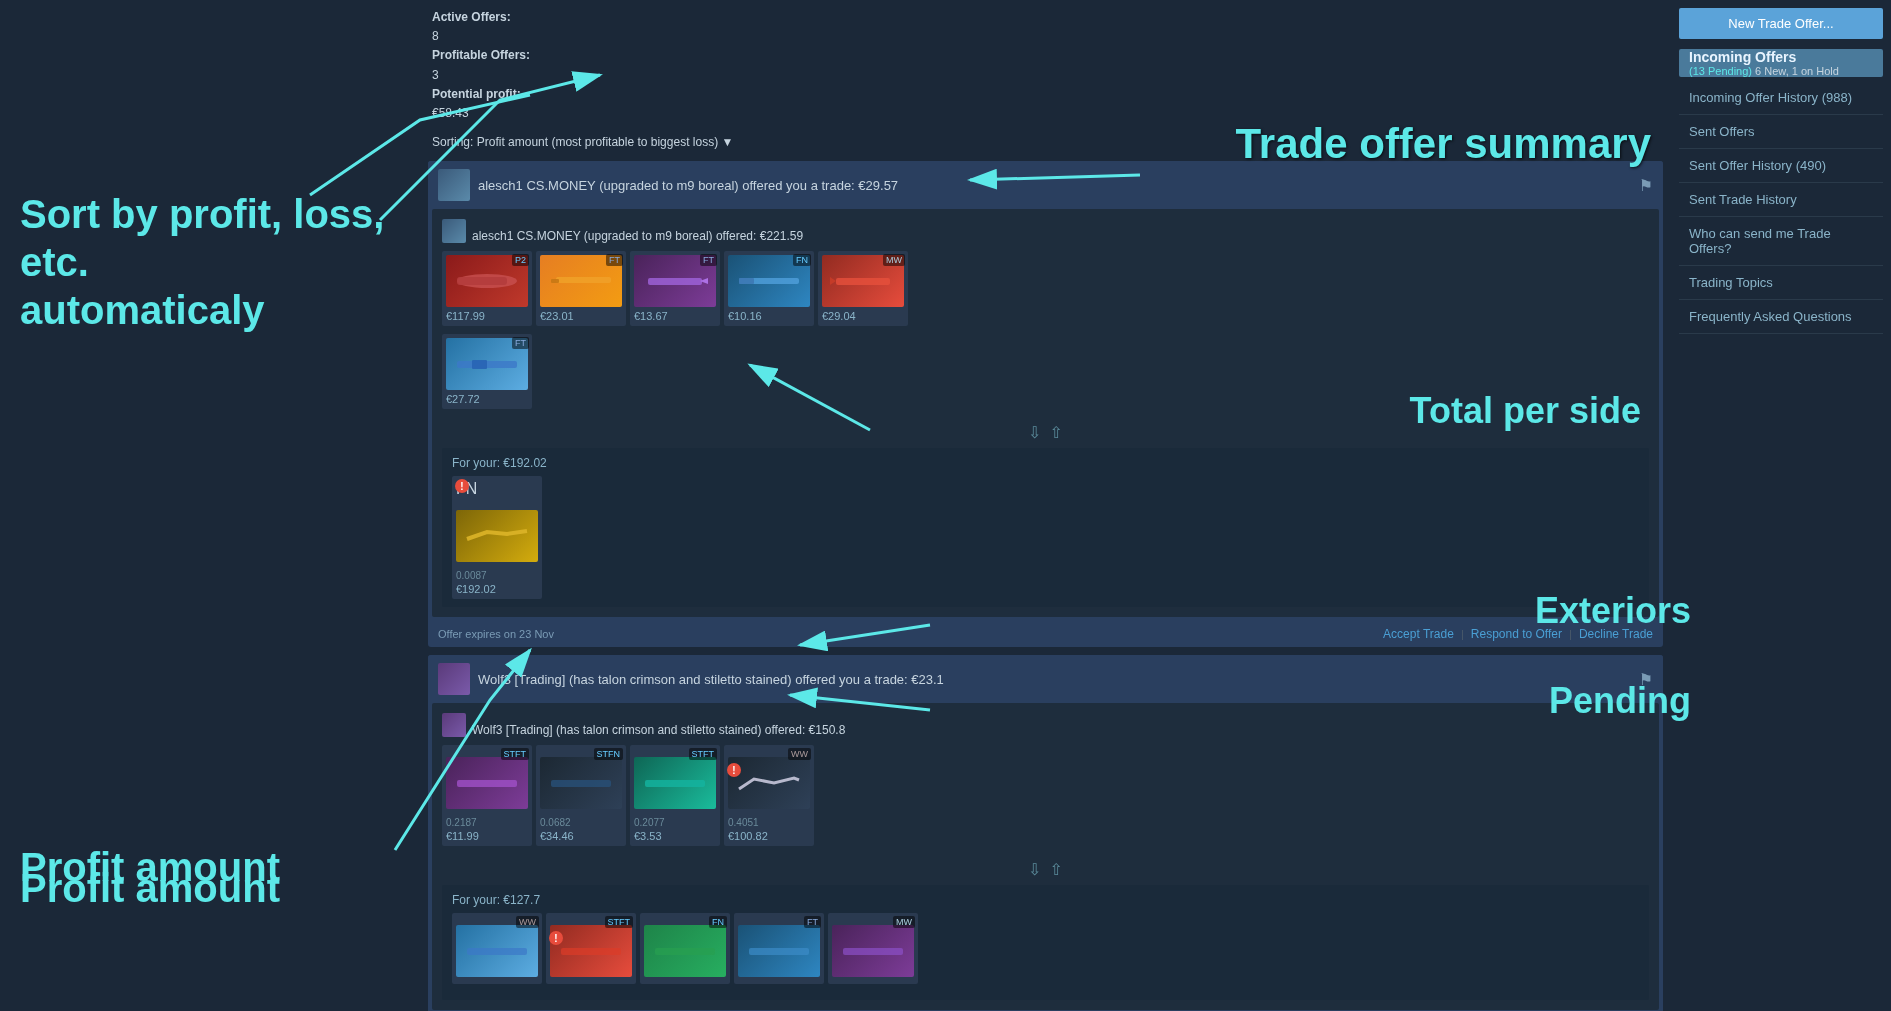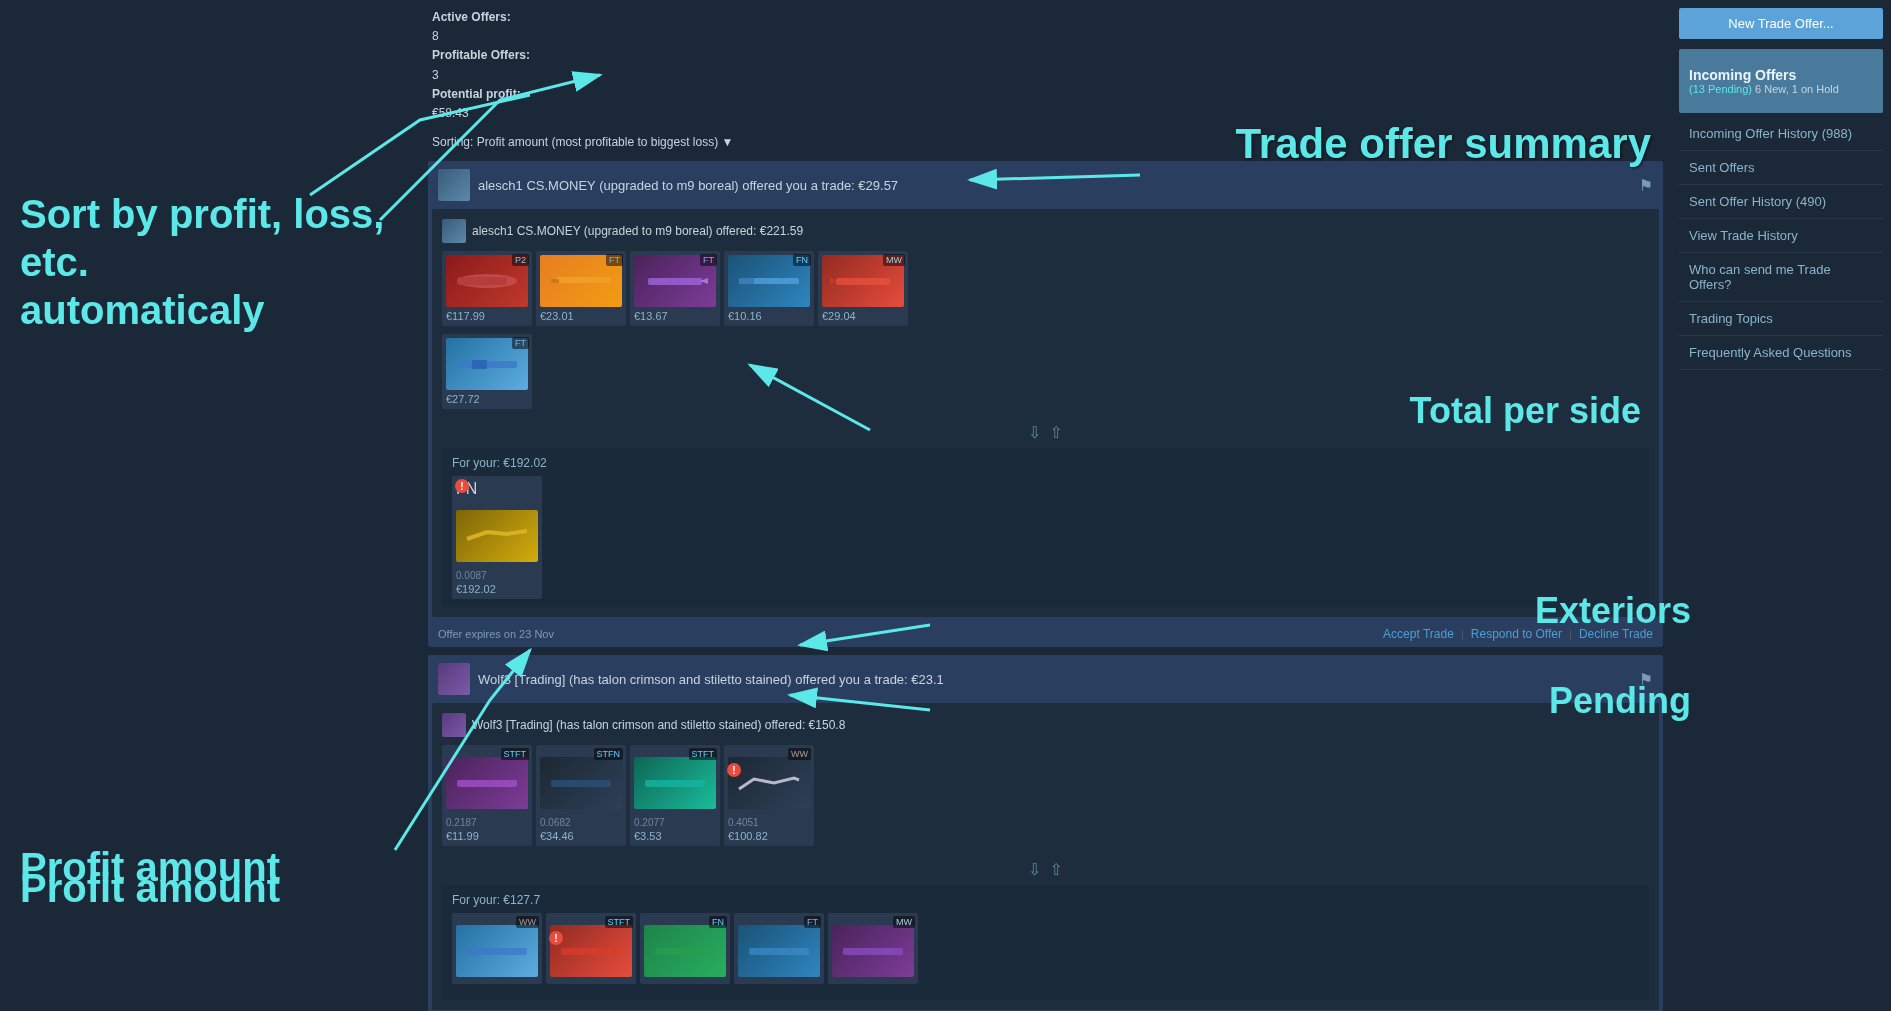--- a/index.html
+++ b/index.html
@@ -96,21 +96,21 @@
 
     .trade-card-inner {
       background: #1e2d3d;
       margin: 0 4px 4px;
       padding: 10px;
       border-radius: 2px;
     }
 
     .trade-card-inner-header {
       display: flex;
-      align-items: center;
+      align-items: flex-end;
       margin-bottom: 8px;
       font-size: 12px;
     }
 
     .trade-card-inner-header .small-avatar {
       width: 24px;
       height: 24px;
       border-radius: 2px;
       background: #4a7a9b;
       margin-right: 6px;
@@ -267,21 +267,21 @@
       cursor: pointer;
       margin-bottom: 10px;
     }
 
     .sidebar-section {
       margin-bottom: 4px;
     }
 
     .sidebar-active {
       background: #4a7a9b;
-      padding: 18px 10px;
+      padding: 0 10px;
       border-radius: 2px;
       margin-bottom: 4px;
     }
 
     .sidebar-active .section-title {
       font-size: 14px;
       font-weight: bold;
       color: #e8f4ff;
     }
 
@@ -584,21 +584,21 @@
       <div class="section-sub">
         <span class="highlight">(13 Pending)</span>
         <span>6 New, 1 on Hold</span>
       </div>
     </div>
 
     <div class="sidebar-section">
       <a class="sidebar-link">Incoming Offer History (988)</a>
       <a class="sidebar-link">Sent Offers</a>
       <a class="sidebar-link">Sent Offer History (490)</a>
-      <a class="sidebar-link">View Trade History</a>
+      <a class="sidebar-link">Sent Trade History</a>
       <a class="sidebar-link">Who can send me Trade Offers?</a>
       <a class="sidebar-link">Trading Topics</a>
       <a class="sidebar-link">Frequently Asked Questions</a>
     </div>
   </div>
 
   <div style="position:absolute; top: 120px; right: 240px; color: #5ce8e8; font-size: 42px; font-weight: bold; pointer-events: none; text-shadow: 1px 1px 3px rgba(0,0,0,0.7);">Trade offer summary</div>
 
   <div style="position:absolute; top: 390px; right: 250px; color: #5ce8e8; font-size: 36px; font-weight: bold; pointer-events: none;">Total per side</div>
 

